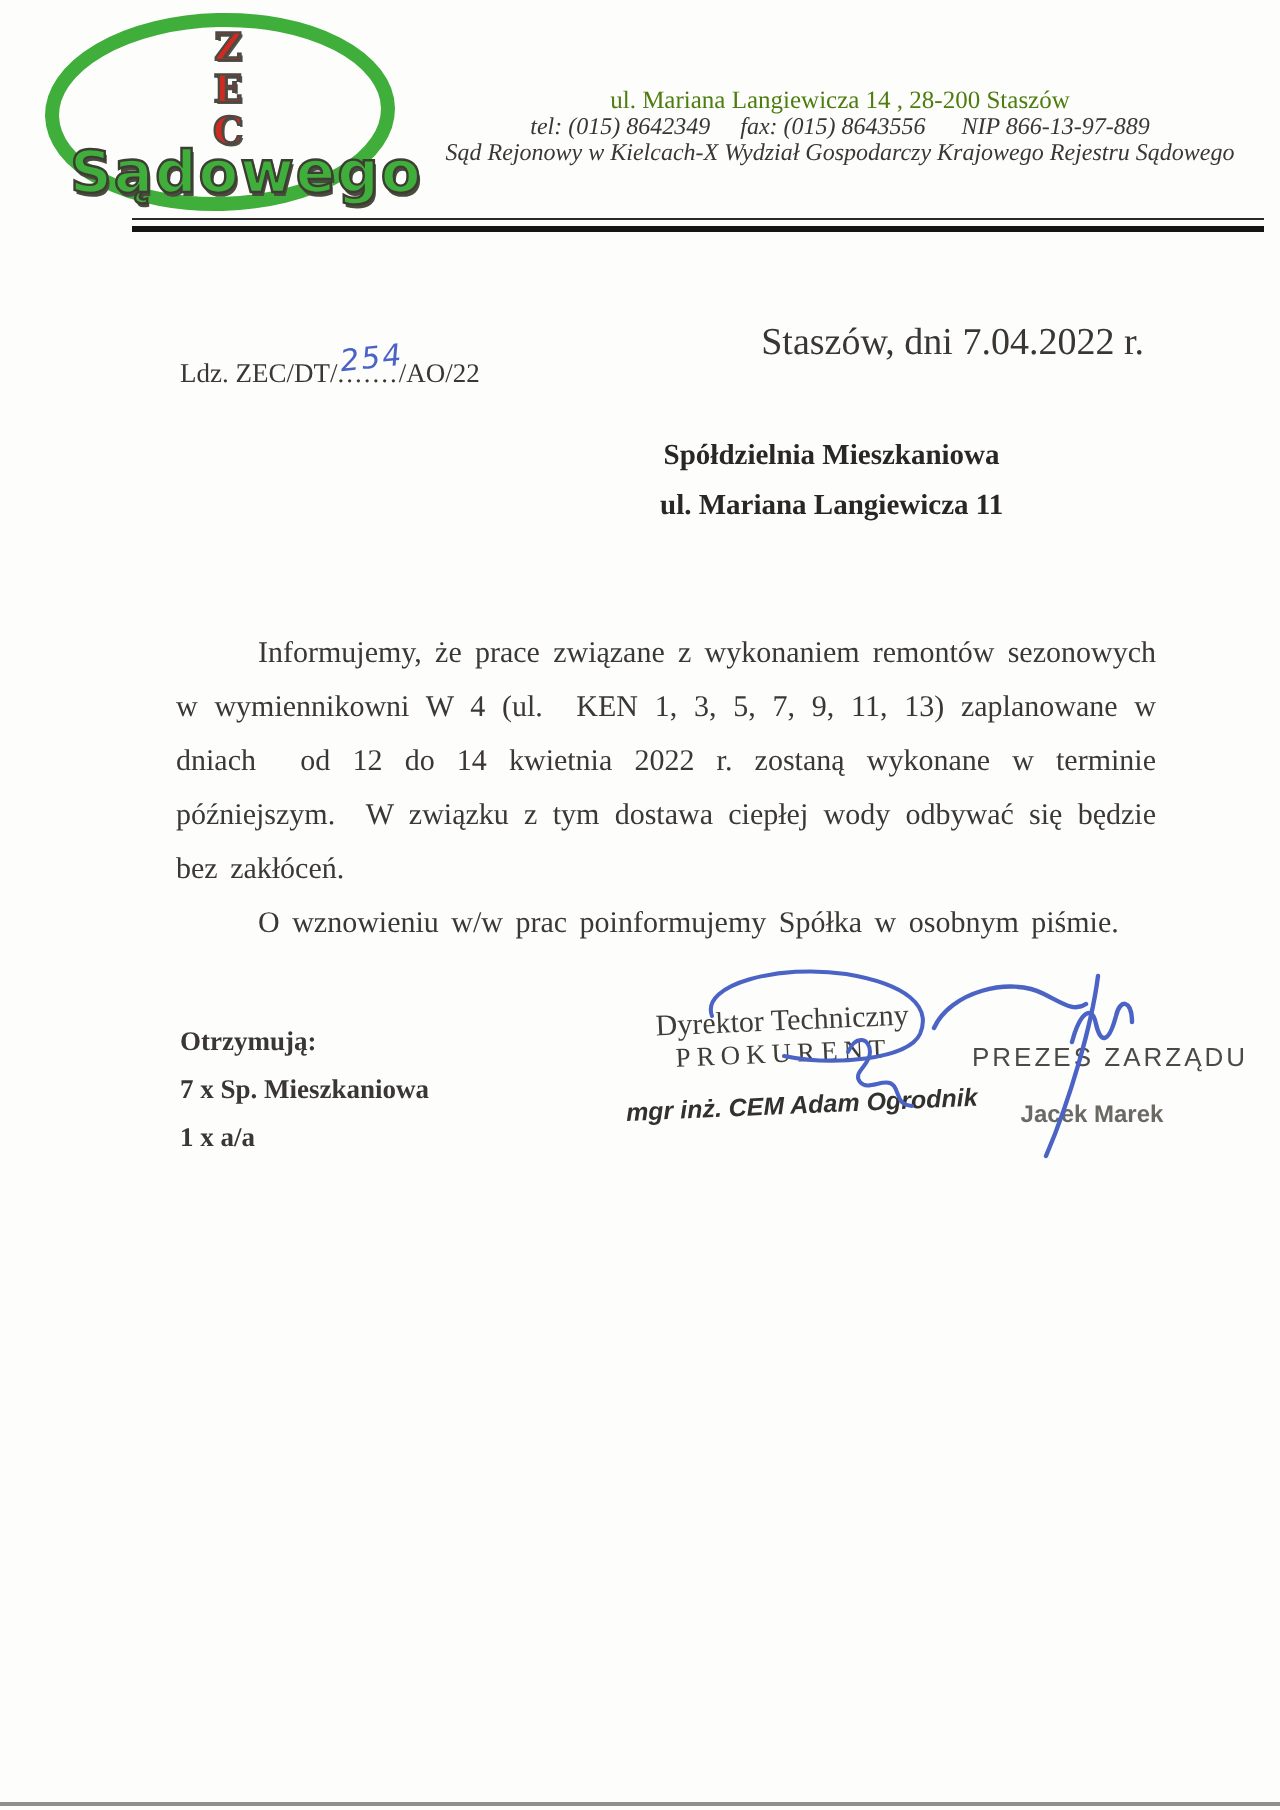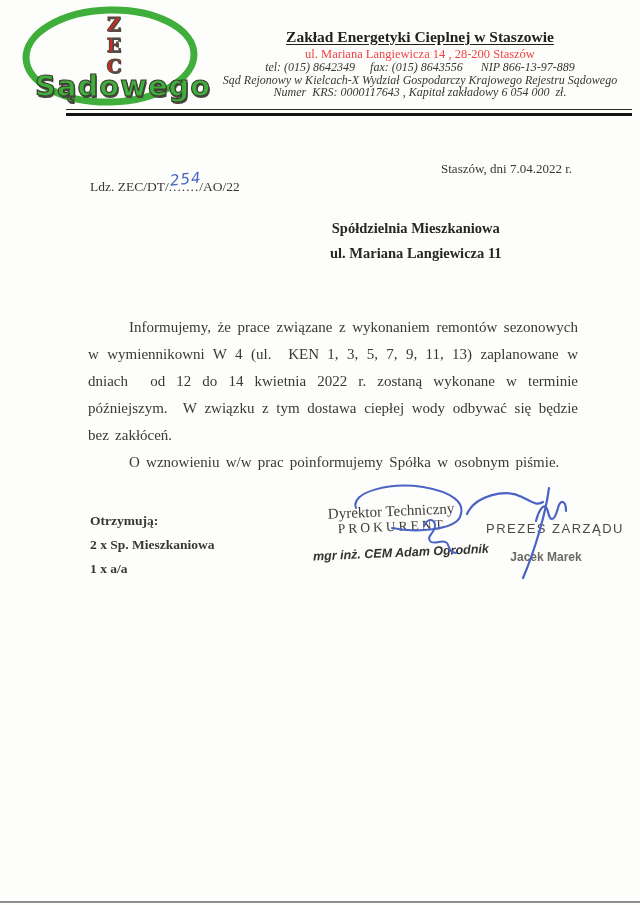--- a/index.html
+++ b/index.html
@@ -18,27 +18,27 @@
     -webkit-text-stroke:1.1px #4a4a42;text-shadow:1px 1px 0 #55554d;}
   .logo-letters span{display:block;}
   .logo-city{position:absolute;left:13px;top:63px;width:160px;text-align:center;
     font-family:"DejaVu Sans", sans-serif;font-weight:bold;font-size:29px;color:#3fae3b;
     -webkit-text-stroke:1.2px #3d3d33;text-shadow:1px 2px 0 #4a4a3e;letter-spacing:1px;}
 
   
   .lh{left:205px;top:28px;width:430px;text-align:center;}
   .lh-title{font-weight:bold;font-size:15.5px;line-height:18px;text-decoration:underline;
     text-underline-offset:2px;color:#23211f;}
-  .lh-addr{font-size:12.5px;line-height:13px;margin-top:2px;color:#ef4444;text-align:center;}
+  .lh-addr{font-size:12.5px;line-height:13px;margin-top:16px;color:#4d7c0f;text-align:center;}
   .lh-it{font-style:italic;font-size:12px;line-height:12.5px;color:#3a3733;}
   .rule{left:66px;top:109px;width:566px;height:3px;
     border-top:1.5px solid #2a2a2a;border-bottom:3.5px solid #141414;}
 
   
-  .dateline{right:68px;top:161px;font-size:13px;color:#3a3733;margin-left:19px;}
+  .dateline{right:68px;top:161px;font-size:19px;color:#3a3733;margin-left:19px;}
   .refline{left:90px;top:179px;font-size:13.5px;color:#3a3733;}
   .ref-dots-wrap{position:relative;display:inline-block;}
   .ref-dots{letter-spacing:1px;}
   .hand-num{position:absolute;left:1px;top:-9px;color:#4a63c4;
     font-family:"DejaVu Sans", sans-serif;font-style:italic;font-size:15px;
     transform:rotate(-6deg);letter-spacing:1px;}
 
   
   .recipient{left:330px;top:216px;font-weight:bold;font-size:14.5px;line-height:25px;color:#292724;}
   .recipient div{white-space:nowrap;text-align:center;}
@@ -77,46 +77,44 @@
     </svg>
     <div class="logo-letters">
       <span>Z</span>
       <span>E</span>
       <span>C</span>
     </div>
     <div class="logo-city">Sądowego</div>
   </div>
 
   <div class="abs lh">
-    <div class="lh-title">Zakład Energetyki Cieplnej w Staszowie</div>
     <div class="lh-addr">ul. Mariana Langiewicza 14 , 28-200 Staszów</div>
     <div class="lh-it">tel: (015) 8642349&nbsp;&nbsp;&nbsp;&nbsp;&nbsp;fax: (015) 8643556&nbsp;&nbsp;&nbsp;&nbsp;&nbsp;&nbsp;NIP 866-13-97-889</div>
     <div class="lh-it">Sąd Rejonowy w Kielcach-X Wydział Gospodarczy Krajowego Rejestru Sądowego</div>
-    <div class="lh-it">Numer&nbsp; KRS: 0000117643 , Kapitał zakładowy 6 054 000&nbsp; zł.</div>
   </div>
   <div class="abs rule"></div>
 
   <div class="abs dateline">Staszów, dni 7.04.2022 r.</div>
   <div class="abs refline">
     <span>Ldz. ZEC/DT/</span><span class="ref-dots-wrap"><span class="ref-dots">.......</span><span class="hand-num">254</span></span><span>/AO/22</span>
   </div>
 
   <div class="abs recipient">
     <div>Spółdzielnia Mieszkaniowa</div>
     <div>ul. Mariana Langiewicza 11</div>
   </div>
 
   <div class="abs body-text">
     <p>Informujemy, że prace związane z wykonaniem remontów sezonowych w wymiennikowni W 4 (ul.&nbsp; KEN 1, 3, 5, 7, 9, 11, 13) zaplanowane w dniach &nbsp;od 12 do 14 kwietnia 2022 r. zostaną wykonane w terminie późniejszym. &nbsp;W związku z tym dostawa ciepłej wody odbywać się będzie bez zakłóceń.</p>
     <p>O wznowieniu w/w prac poinformujemy Spółka w osobnym piśmie.</p>
   </div>
 
   <div class="abs distribution">
     <div>Otrzymują:</div>
-    <div>2 x Sp. Mieszkaniowa</div>
+    <div>7 x Sp. Mieszkaniowa</div>
     <div>1 x a/a</div>
   </div>
 
   <div class="abs stamp-left">
     <div class="t1">Dyrektor Techniczny</div>
     <div class="t2">PROKURENT</div>
     <div class="nm">mgr inż. CEM Adam Ogrodnik</div>
   </div>
 
   <div class="abs stamp-right">

